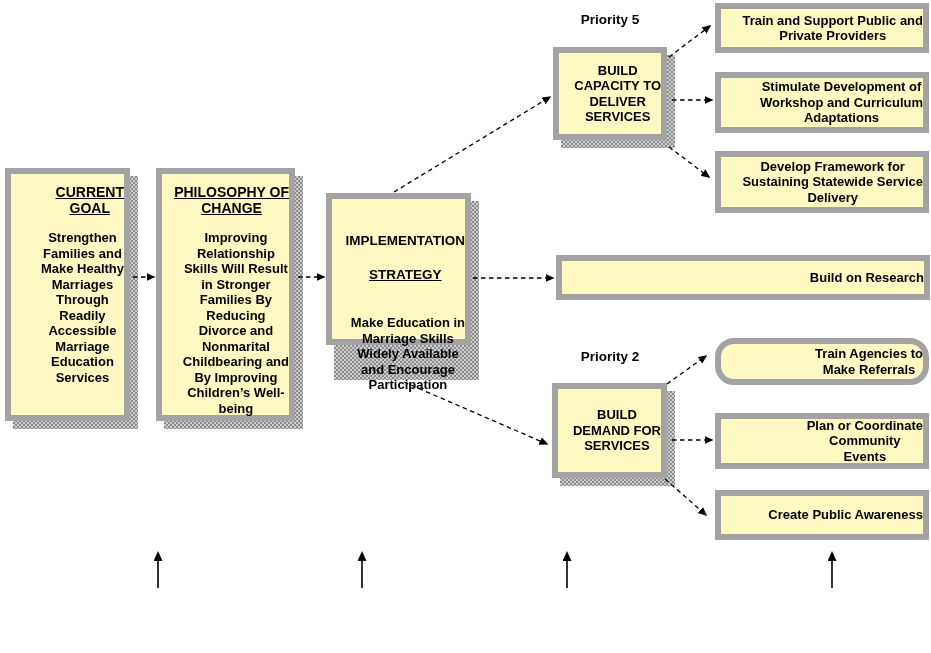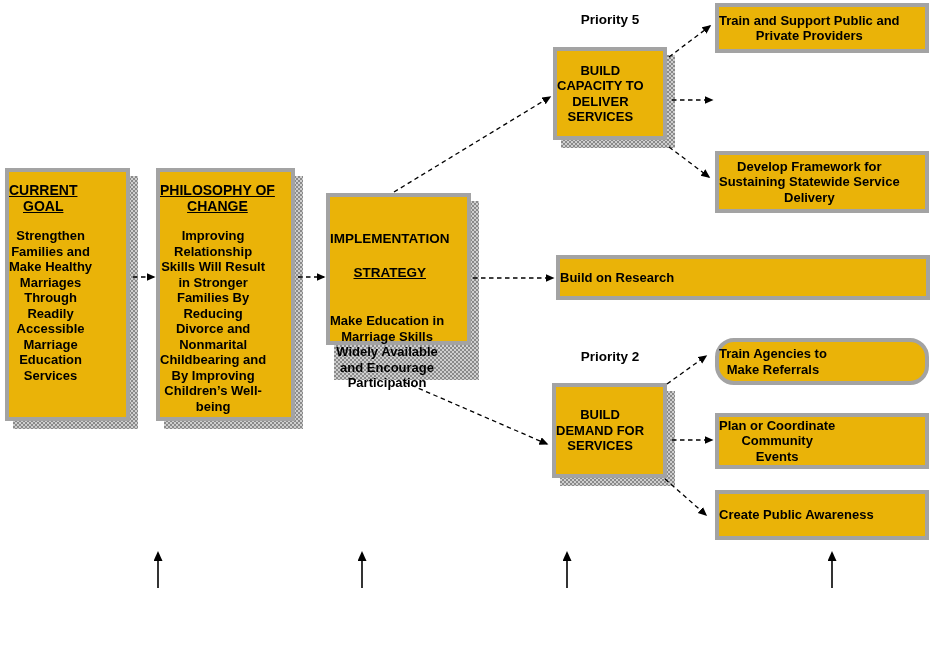--- a/index.html
+++ b/index.html
@@ -2,23 +2,23 @@
 <html><head>
 <meta charset="utf-8">
 <style>
   html,body { margin:0; padding:0; background:#ffffff; }
   .stage {
     position:relative; width:931px; height:653px; background:#ffffff;
     font-family:"Liberation Sans", sans-serif; color:#000; overflow:hidden;
     font-weight:bold;
   }
   .box {
-    position:absolute; box-sizing:border-box; background:#eab308;
-    border:4px solid #a3a3a3; display:flex; flex-direction:column;
-    align-items:flex-start; justify-content:center; text-align:center;
+    position:absolute; box-sizing:border-box; background:#fef9c3;
+    border:6px solid #a3a3a3; display:flex; flex-direction:column;
+    align-items:flex-end; justify-content:center; text-align:center;
     white-space:pre-line;
   }
   .shadow {
     position:absolute; box-sizing:border-box;
     background-color:#9e9e9e;
     background-image:repeating-conic-gradient(#8a8a8a 0% 25%, #cfcfcf 0% 50%);
     background-size:4px 4px;
   }
   .top-align { justify-content:flex-start; padding-top:10px; }
   .heading { text-decoration:underline; font-size:14px; line-height:16px; margin-bottom:14px; }
@@ -104,20 +104,25 @@
   <div class="box" style="left:552px; top:383px; width:115px; height:95px;">
     <div class="caps-label">BUILD
 DEMAND FOR
 SERVICES</div>
   </div>
 
   <div class="box" style="left:715px; top:3px; width:214px; height:50px;">
     <div class="outcome">Train and Support Public and
 Private Providers</div>
   </div>
+  <div class="box" style="left:715px; top:72px; width:214px; height:61px;">
+    <div class="outcome">Stimulate Development of
+Workshop and Curriculum
+Adaptations</div>
+  </div>
   <div class="box" style="left:556px; top:255px; width:374px; height:45px;">
     <div class="research-label">Build on Research</div>
   </div>
 
   <div class="box" style="left:715px; top:151px; width:214px; height:62px;">
     <div class="outcome">Develop Framework for
 Sustaining Statewide Service
 Delivery</div>
   </div>
 

